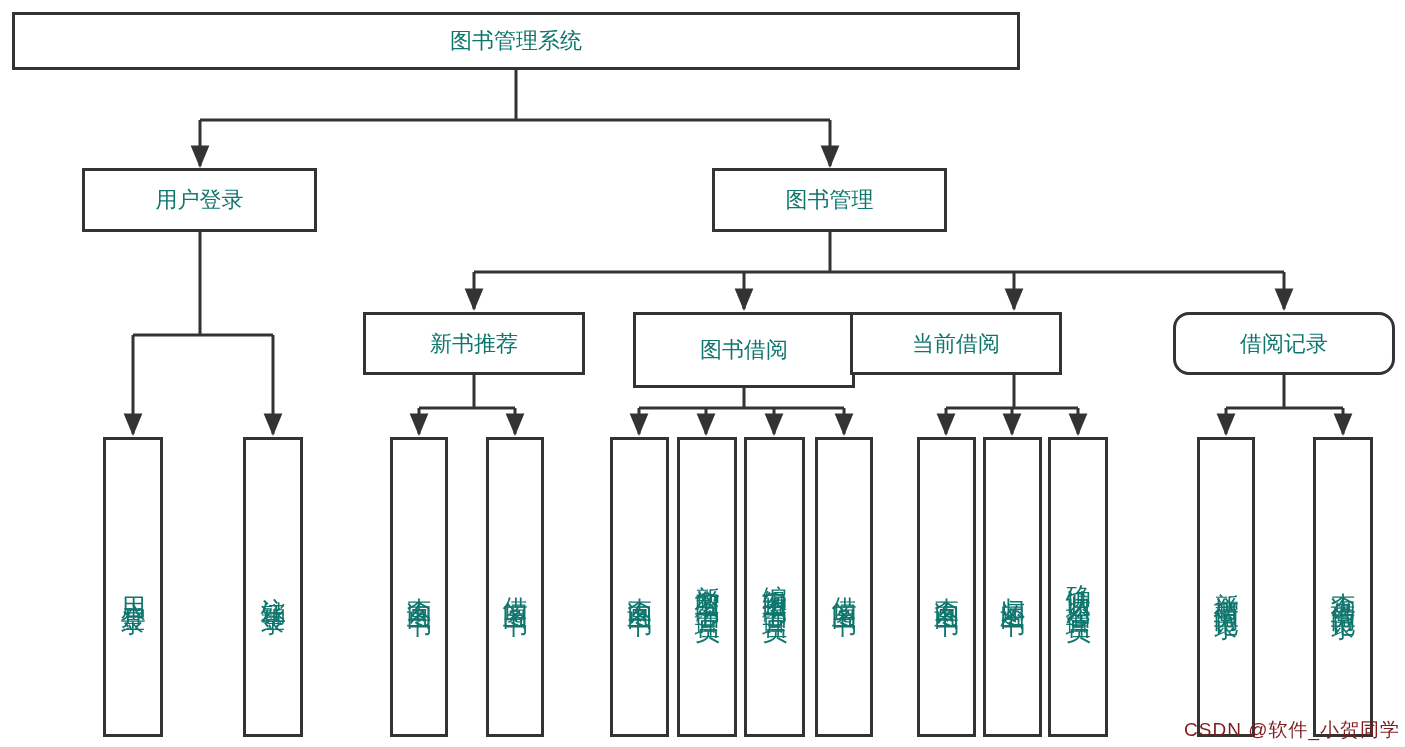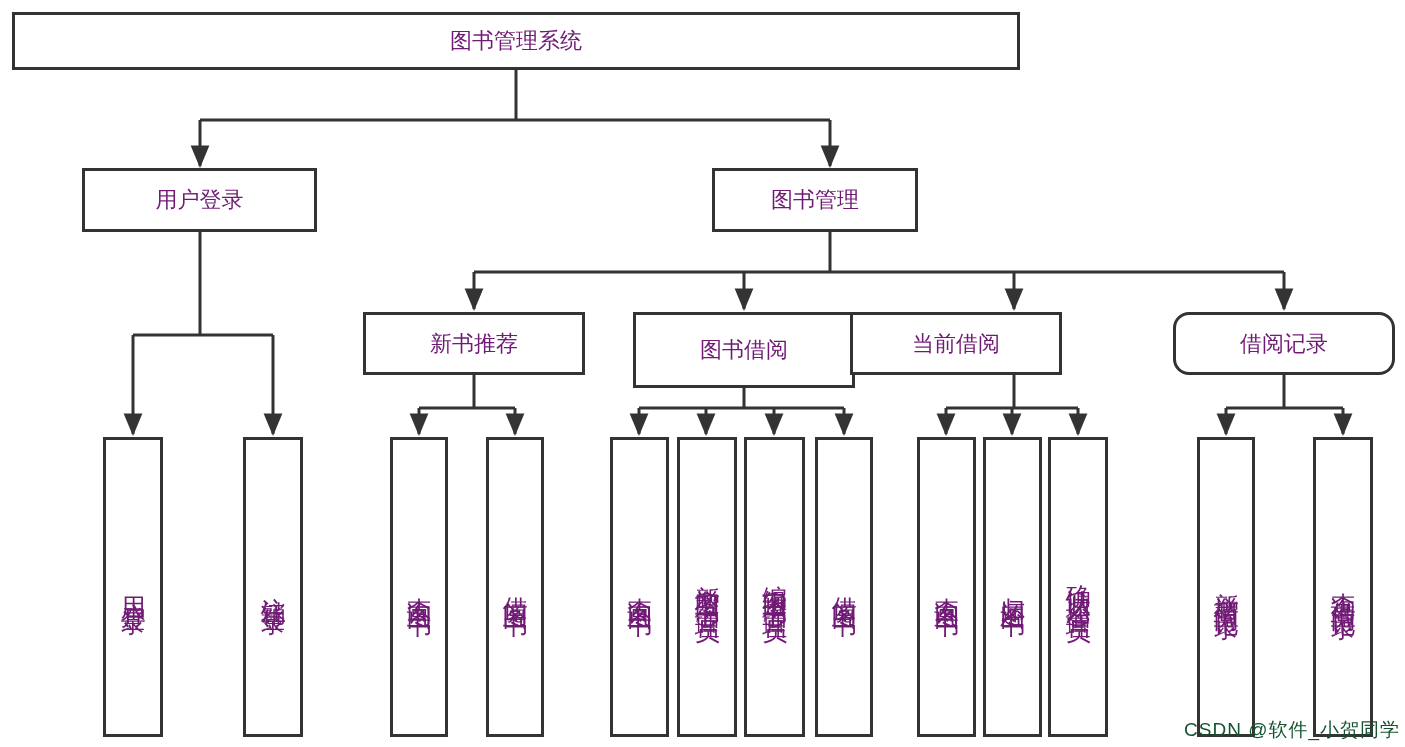--- a/index.html
+++ b/index.html
@@ -16,37 +16,37 @@
     pointer-events:none;
   }
   .box {
     position:absolute;
     box-sizing:border-box;
     background:#ffffff;
     border:3px solid #333333;
     display:flex;
     align-items:center;
     justify-content:center;
-    color:#701a75;
+    color:#0f766e;
     font-size:22px;
     text-align:center;
     line-height:1.25;
   }
   .v {
     writing-mode:vertical-rl;
     text-orientation:mixed;
     font-size:25px;
     letter-spacing:5px;
     padding:10px 0;
   }
   .watermark {
     position:absolute;
     right:5px; bottom:4px;
     font-size:19px;
-    color:#14532d;
+    color:#7f1d1d;
     letter-spacing:1px;
     white-space:nowrap;
   }
 </style>
 </head>
 <body>
 
 <div class="canvas">
 
   <svg class="wires" viewBox="0 0 1405 747" xmlns="http://www.w3.org/2000/svg">
@@ -87,21 +87,21 @@
     <path d="M1012 408 V434" stroke="#333333" stroke-width="3" fill="none" marker-end="url(#arw)"></path>
     <path d="M1078 408 V434" stroke="#333333" stroke-width="3" fill="none" marker-end="url(#arw)"></path>
 
     <path d="M1226 408 V434" stroke="#333333" stroke-width="3" fill="none" marker-end="url(#arw)"></path>
     <path d="M1343 408 V434" stroke="#333333" stroke-width="3" fill="none" marker-end="url(#arw)"></path>
   </svg>
 
   <div class="box" style="left:12px; top:12px; width:1008px; height:58px;">图书管理系统</div>
 
   <div class="box" style="left:82px; top:168px; width:235px; height:64px;">用户登录</div>
-  <div class="box" style="left:712px; top:168px; width:206px; height:64px;">图书管理</div>
+  <div class="box" style="left:712px; top:168px; width:235px; height:64px;">图书管理</div>
 
   <div class="box" style="left:363px; top:312px; width:222px; height:63px;">新书推荐</div>
   <div class="box" style="left:633px; top:312px; width:222px; height:76px;">图书借阅</div>
   <div class="box" style="left:850px; top:312px; width:212px; height:63px;">当前借阅</div>
   <div class="box" style="left:1173px; top:312px; width:222px; height:63px;border-radius:16px;">借阅记录</div>
 
   <div class="box v" style="left:103px; top:437px; width:60px; height:300px;">用户登录</div>
   <div class="box v" style="left:243px; top:437px; width:60px; height:300px;">注销登录</div>
 
   <div class="box v" style="left:390px; top:437px; width:58px; height:300px;">查询图书</div>

